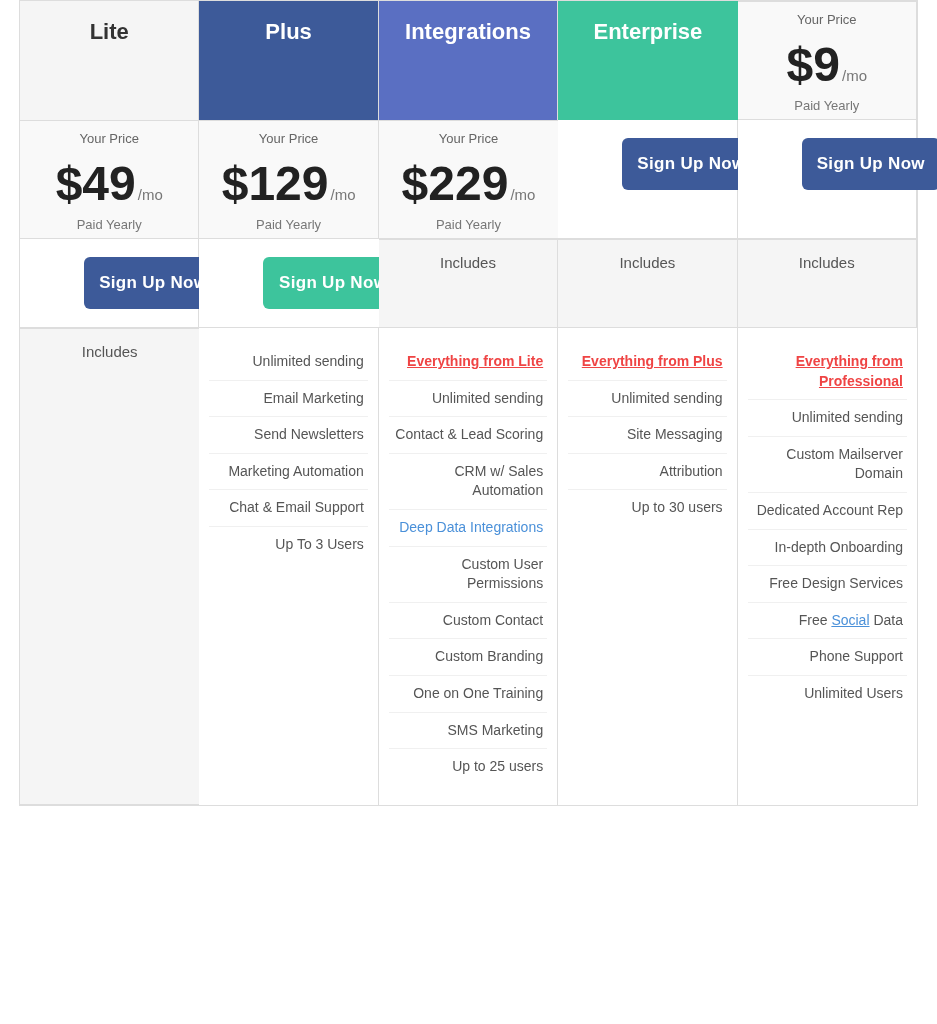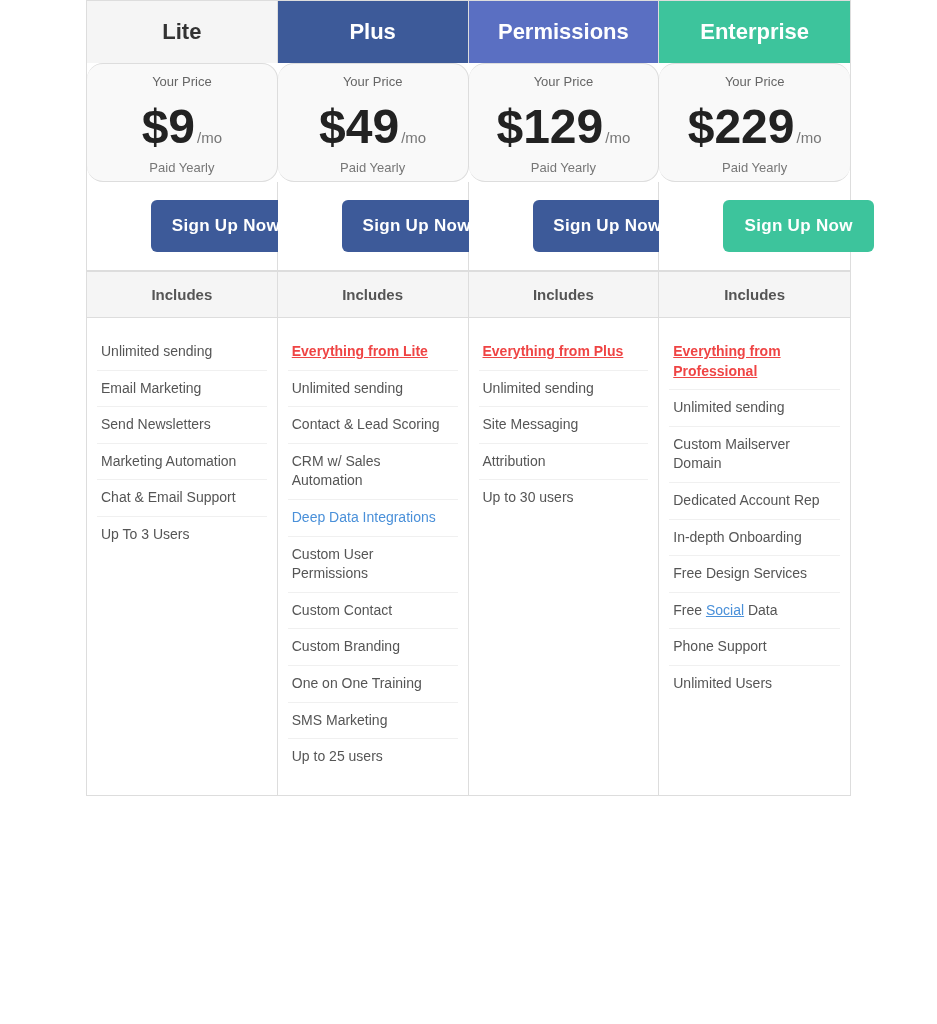--- a/index.html
+++ b/index.html
@@ -6,22 +6,22 @@
     body {
       font-family: -apple-system, BlinkMacSystemFont, 'Segoe UI', Arial, sans-serif;
       background: #fff;
       display: flex;
       justify-content: center;
       align-items: flex-start;
       min-height: 100vh;
     }
     .pricing-table {
       display: grid;
-      grid-template-columns: repeat(4, 1fr);
-      width: 765px;
+      grid-template-columns: repeat(5, 1fr);
+      width: 899px;
       border: 1px solid #ddd;
       border-collapse: collapse;
     }
     
     .col-header {
       padding: 18px 10px;
       text-align: center;
       font-size: 22px;
       font-weight: 700;
       color: #333;
@@ -34,21 +34,20 @@
     
     .price-cell {
       padding: 10px 10px 6px;
       text-align: center;
       background: #f9f9f9;
       border-top: 1px solid #ddd;
       border-bottom: 1px solid #ddd;
       font-size: 13px;
       color: #555;
       font-weight: 400;
-      border-radius: 16px;
     }
     .price-cell .price-label { font-size: 13px; color: #666; margin-bottom: 10px; }
     .price-cell .paid-yearly {
       font-size: 13px;
       color: #777;
       margin-top: 6px;
     }
 
     
     .signup-cell {
@@ -75,27 +74,27 @@
 
     
     .includes-cell {
       padding: 14px 10px;
       text-align: center;
       font-size: 15px;
       color: #555;
       background: #f5f5f5;
       border-top: 1px solid #ddd;
       border-bottom: 1px solid #ddd;
-      font-weight: 700;
+      font-weight: 400;
     }
 
     
     .features-cell {
       padding: 16px 10px 20px;
-      text-align: left;
+      text-align: right;
       vertical-align: top;
       background: #fff;
       border-right: 1px solid #eee;
     }
     .features-cell:last-child { border-right: none; }
     .feature-item {
       font-size: 14px;
       color: #555;
       padding: 8px 4px;
       line-height: 1.4;
@@ -122,21 +121,21 @@
     .big-dollar { font-size: 48px; font-weight: 700; color: #222; }
     .big-per { font-size: 15px; color: #777; margin-left: 2px; }
   </style>
 </head>
 <body>
 
 <div class="pricing-table" id="pricing-table">
 
 <div class="col-header lite">Lite</div>
     <div class="col-header plus">Plus</div>
-    <div class="col-header pro">Permissions</div>
+    <div class="col-header pro">Integrations</div>
     <div class="col-header ent">Enterprise</div>
     <div class="price-cell">
     <div class="price-label">Your Price</div>
     <div class="big-price-wrap">
       <span class="big-dollar">$9</span>
       <span class="big-per">/mo</span>
     </div>
     <div class="paid-yearly">Paid Yearly</div>
   </div>
     <div class="price-cell">

